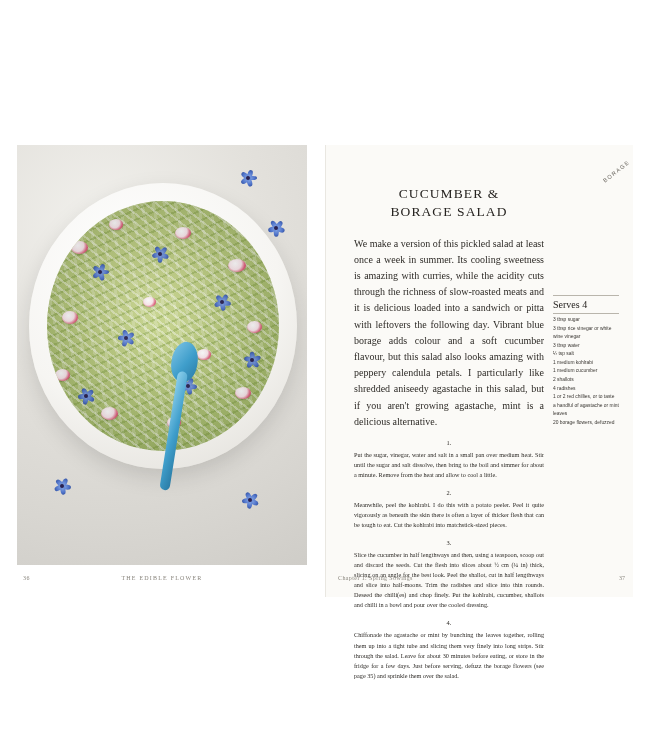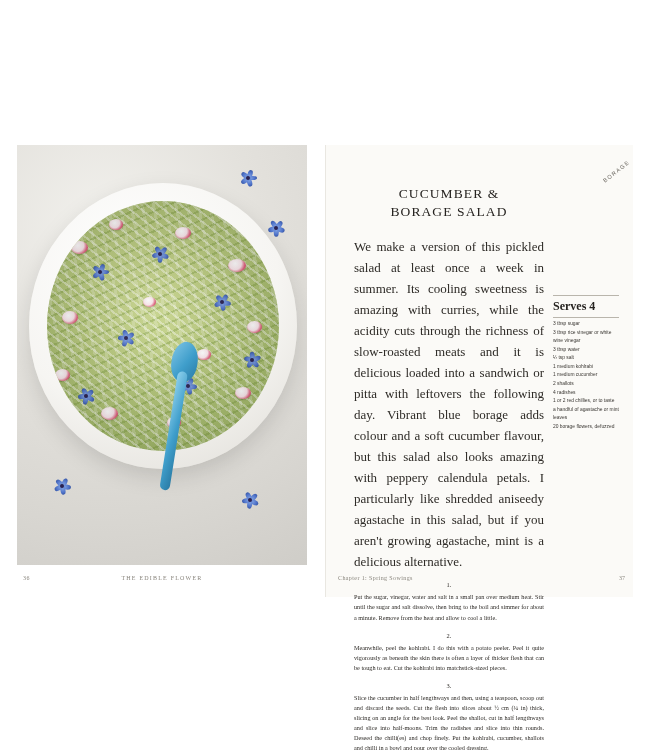--- a/index.html
+++ b/index.html
@@ -187,21 +187,21 @@
     text-align: center;
     font-size: 13.5px;
     line-height: 1.35;
     letter-spacing: 1.1px;
     color: #262320;
     text-transform: uppercase;
     margin: 0 0 14px 0;
     font-weight: normal;
   }
   .intro {
-    font-size: 13px;
+    font-size: 10px;
     line-height: 1.62;
     color: #2e2b27;
     text-align: justify;
     font-family: Liberation Serif, serif;
   }
   .step-num {
     text-align: center;
     font-size: 6.4px;
     color: #2e2b27;
     margin: 9px 0 4px 0;
@@ -212,22 +212,22 @@
     color: #2e2b27;
     text-align: justify;
   }
   .sidebar {
     position: absolute;
     right: 14px;
     top: 150px;
     width: 66px;
   }
   .serves {
-    font-size: 12px;
-    font-weight: bold;
+    font-size: 10px;
+    font-weight: normal;
     color: #262320;
     border-top: 0.8px solid #b9b5ac;
     border-bottom: 0.8px solid #b9b5ac;
     padding: 3px 0;
     margin-bottom: 2px;
   }
   .ingredients {
     list-style: none;
     margin: 0;
     padding: 0;

